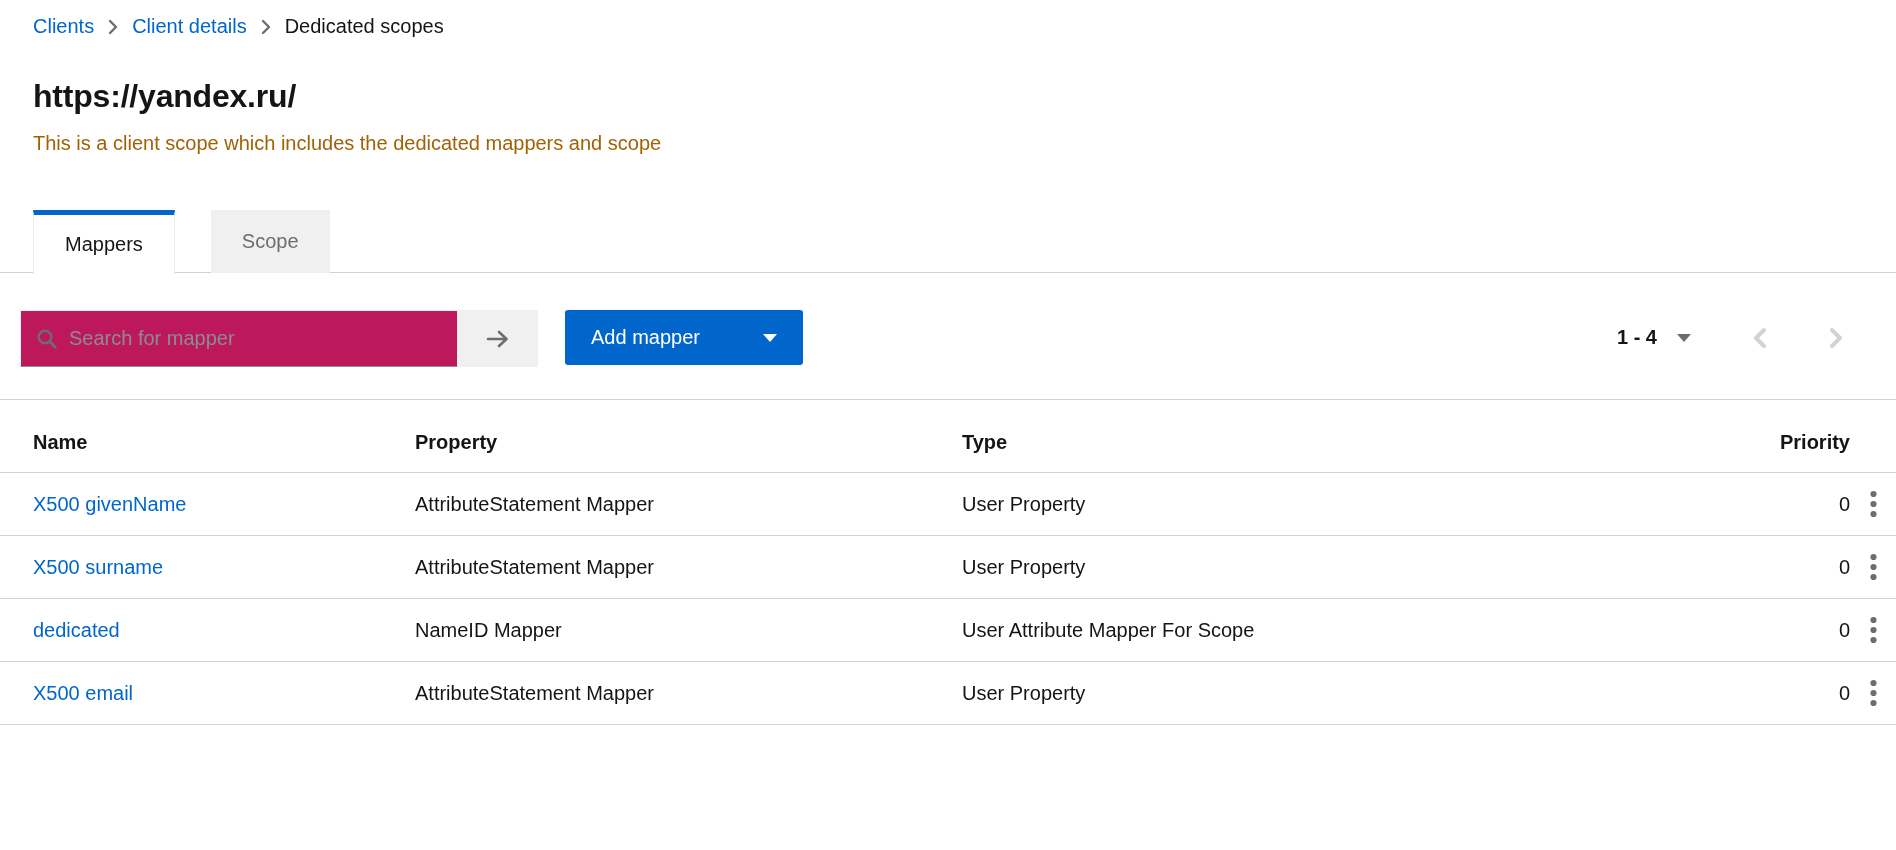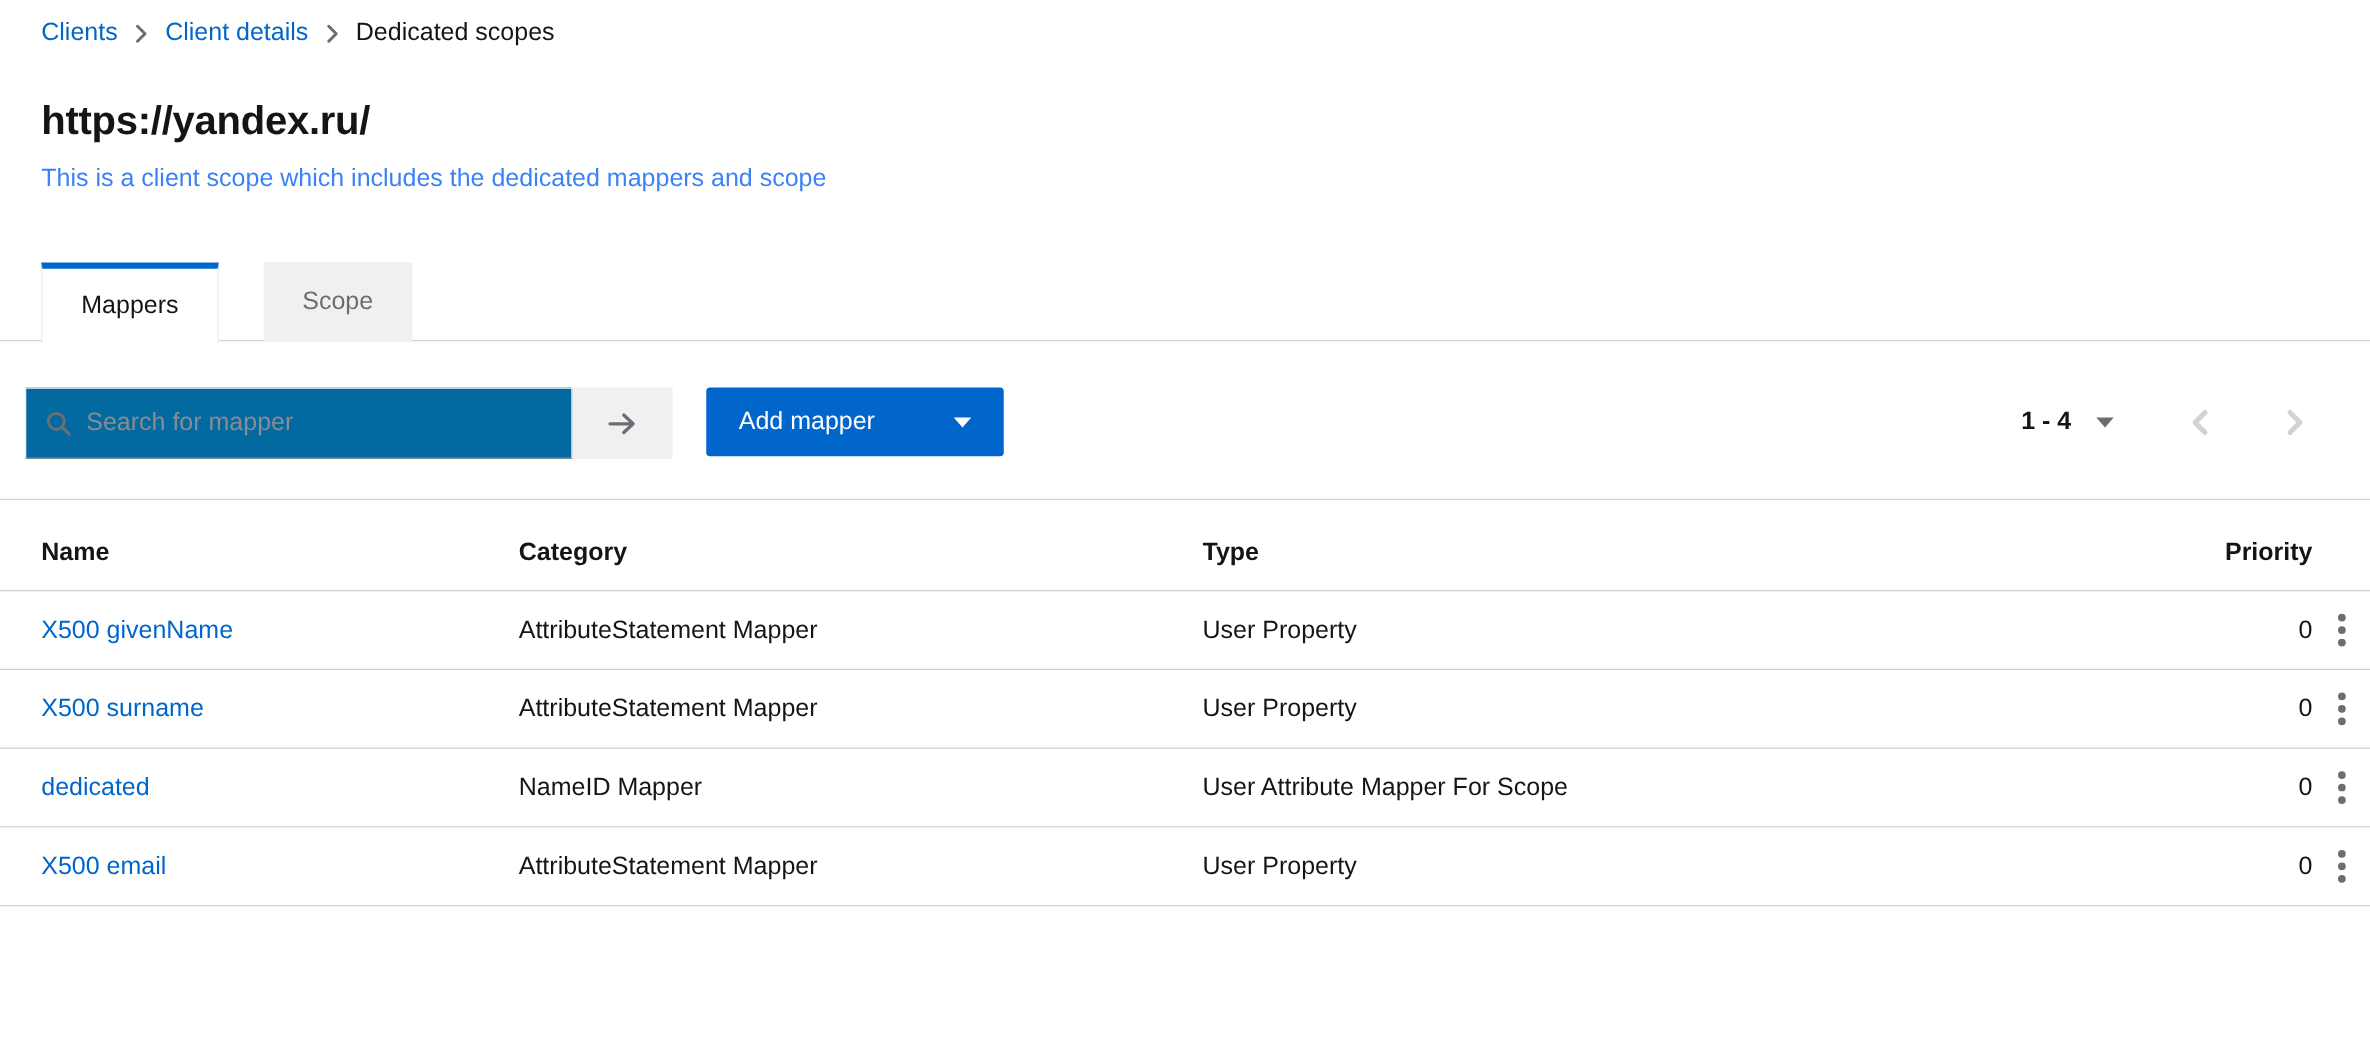--- a/index.html
+++ b/index.html
@@ -31,21 +31,21 @@
   .crumb-sep { display:flex; align-items:center; color:#6a6e73; }
 
   
   .page-title {
     position:absolute; left:33px; top:78px;
     font-size:32px; font-weight:700; color:#151515;
     letter-spacing:-0.2px;
   }
   .page-subtitle {
     position:absolute; left:33px; top:132px;
-    font-size:20px; color:#3b82f6;
+    font-size:20px; color:#a16207;
   }
 
   
   .tabs {
     position:absolute; left:0; top:210px; width:100%; height:63px;
     display:flex; padding-left:33px;
     border-bottom:1px solid #d2d2d2;
     gap:36px;
   }
   .tab {
@@ -62,21 +62,21 @@
     height:64px; margin-bottom:-1px;
   }
   .tab.inactive { background:#f0f0f0; }
 
   
   .search-group {
     position:absolute; left:20px; top:310px;
     width:518px; height:57px; display:flex;
   }
   .search-input-wrap {
-    width:438px; height:57px; background:#0369a1;
+    width:438px; height:57px; background:#be185d;
     border:1px solid #f0f0f0; border-bottom:1px solid #8a8d90;
     display:flex; align-items:center; padding-left:15px; gap:11px;
   }
   .search-input-wrap input {
     border:none; outline:none; flex:1; height:100%;
     font-size:20px; color:#151515; background:transparent;
     font-family:inherit;
   }
   .search-input-wrap input::placeholder { color:#8a8d90; opacity:1; }
   .search-submit {
@@ -206,21 +206,21 @@
         <svg width="15" height="24" viewBox="0 0 15 24">
             <polyline points="3,4 11,12 3,20" fill="none" stroke="#d2d2d2" stroke-width="4" stroke-linecap="round" stroke-linejoin="round"></polyline>
           </svg>
       </button>
     </span>
   </div>
 
   <div class="mappers-table">
     <div class="thead">
       <div class="cell c1">Name</div>
-      <div class="cell c2">Category</div>
+      <div class="cell c2">Property</div>
       <div class="cell c3">Type</div>
       <div class="cell c4">Priority</div>
       <div class="cell c5"></div>
     </div>
     <div class="tbody">
 
       <div class="trow">
         <div class="cell c1"><a>X500 givenName</a></div>
         <div class="cell c2">AttributeStatement Mapper</div>
         <div class="cell c3">User Property</div>

